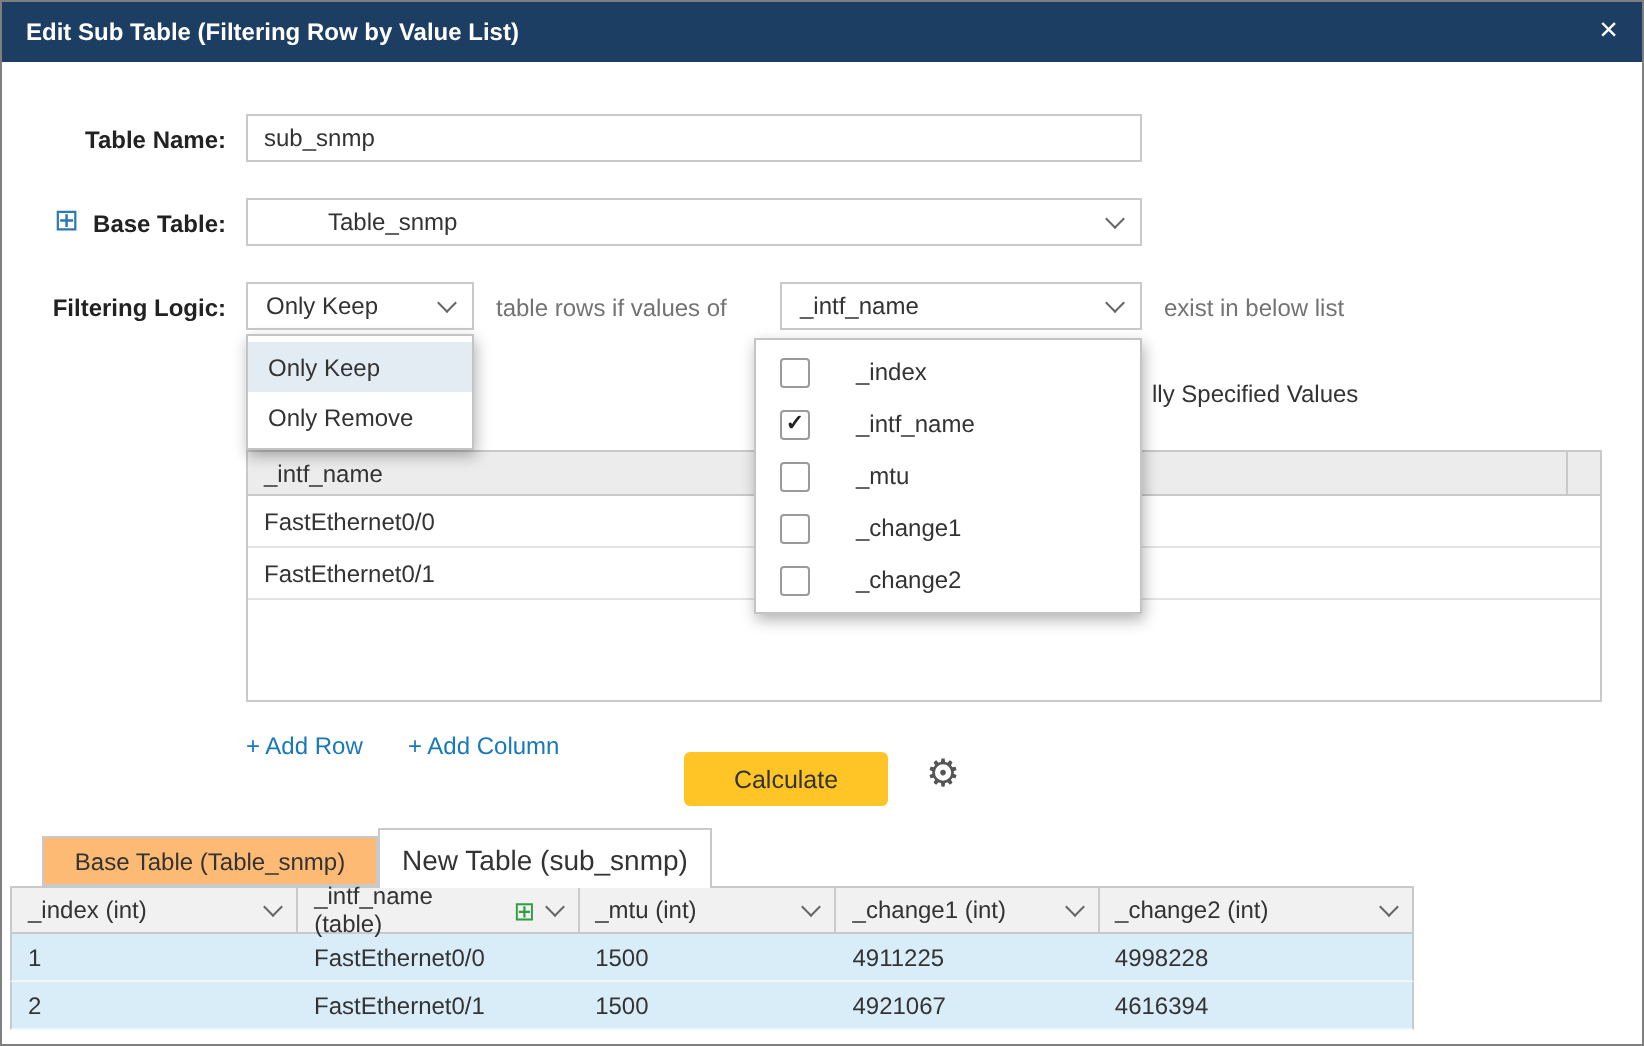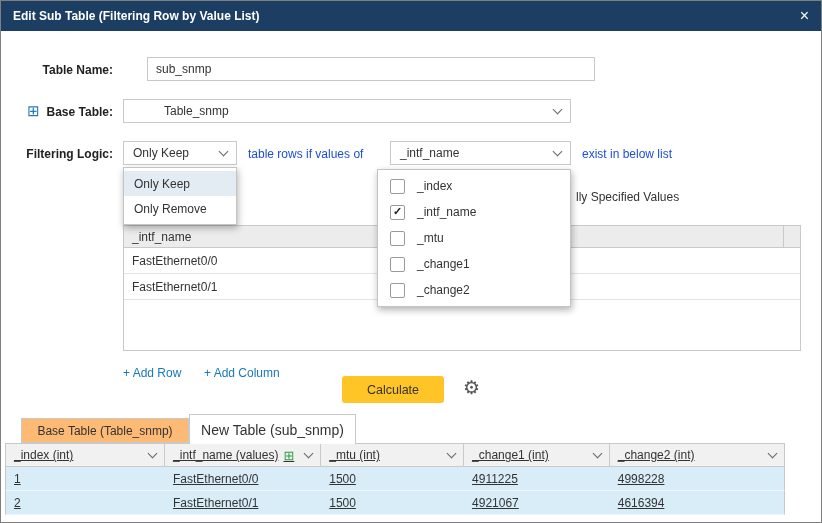--- a/index.html
+++ b/index.html
@@ -8,39 +8,39 @@
   
   .titlebar{position:absolute;left:0;top:0;width:100%;height:30px;background:#1d3e63;color:#fff;
             display:flex;align-items:center;padding:0 12px;box-sizing:border-box;}
   .titlebar .title{font-weight:bold;font-size:12px;}
   .titlebar .close{margin-left:auto;font-size:16px;line-height:16px;cursor:pointer;}
   
   .lbl{position:absolute;left:0;width:112px;text-align:right;font-weight:bold;color:#222;line-height:14px;}
   .tbl-icon{position:absolute;left:26px;top:102px;color:#2a7ab8;font-size:15px;line-height:15px;}
   
   .input{position:absolute;left:122px;top:56px;width:448px;height:24px;border:1px solid #c9c9c9;
-         box-sizing:border-box;padding:0 8px;font:12px "Liberation Sans",sans-serif;color:#333;margin-left:24px;}
+         box-sizing:border-box;padding:0 8px;font:12px "Liberation Sans",sans-serif;color:#333;}
   .select{position:absolute;height:24px;border:1px solid #c9c9c9;box-sizing:border-box;background:#fff;
           display:flex;align-items:center;padding:0 9px;cursor:pointer;}
   .chev{width:6px;height:6px;border-right:1.4px solid #666;border-bottom:1.4px solid #666;
         transform:rotate(45deg);display:inline-block;margin-top:-4px;flex:none;}
   .select .chev{margin-left:auto;}
   .sel-base{left:122px;top:98px;width:448px;padding-left:40px;}
   .sel-logic{left:122px;top:140px;width:114px;}
   .sel-col{left:389px;top:140px;width:181px;}
-  .midtext{position:absolute;top:146px;color:#1d4ed8;}
+  .midtext{position:absolute;top:146px;color:#737373;}
   .mid1{left:247px;} .mid2{left:581px;}
   
   .menu{position:absolute;background:#fff;border:1px solid #c4c4c4;box-shadow:1px 3px 7px rgba(0,0,0,.3);
         z-index:30;padding:3px 0;}
   .menu1{left:122px;top:166px;width:114px;box-sizing:border-box;}
   .menu-item{height:25px;display:flex;align-items:center;padding:0 10px;cursor:pointer;}
   .menu-item.selected{background:#e3ecf3;}
   .menu2{left:376px;top:168px;width:194px;box-sizing:border-box;}
-  .check-item{height:26px;display:flex;align-items:center;padding:0 12px;gap:12px;cursor:pointer;}
+  .check-item{height:26px;display:flex;align-items:center;padding:0 12px;gap:23px;cursor:pointer;}
   .checkbox{width:13px;height:13px;border:1px solid #9a9a9a;border-radius:2px;background:#fff;flex:none;
             display:inline-flex;align-items:center;justify-content:center;font-size:11px;color:#222;}
   .checkbox.checked::after{content:"\2713";font-weight:bold;margin-top:-1px;}
   .frag{position:absolute;left:575px;top:189px;color:#333;z-index:1;}
   
   .vtable{position:absolute;left:122px;top:224px;width:678px;height:126px;border:1px solid #c9c9c9;
           box-sizing:border-box;background:#fff;z-index:2;}
   .vhead{height:22px;background:#ececec;border-bottom:1px solid #c9c9c9;display:flex;align-items:center;
          padding:0 8px;box-sizing:border-box;position:relative;}
   .vhead-end{position:absolute;right:0;top:0;width:16px;height:21px;border-left:1px solid #c9c9c9;}
@@ -50,21 +50,21 @@
   .add-row{left:122px;} .add-col{left:203px;}
   .calc{position:absolute;left:341px;top:375px;width:102px;height:27px;background:#ffc425;border:none;
         border-radius:3px;font:12.5px "Liberation Sans",sans-serif;color:#333;cursor:pointer;}
   .gear{position:absolute;left:462px;top:376px;font-size:19px;line-height:22px;color:#555;cursor:pointer;}
   
   .tab{position:absolute;display:flex;align-items:center;justify-content:center;box-sizing:border-box;cursor:pointer;}
   .tab-inactive{left:20px;top:417px;width:168px;height:25px;background:#fdba74;border:1px solid #c9c9c9;z-index:2;}
   .tab-active{left:188px;top:413px;width:167px;height:30px;background:#fff;border:1px solid #c9c9c9;
               border-bottom:none;z-index:5;font-size:14px;}
   
-  .btable{position:absolute;left:4px;top:442px;width:780px;z-index:1;text-decoration:underline;}
+  .btable{position:absolute;left:4px;top:442px;width:702px;z-index:1;}
   .bhead{display:flex;background:#f1f1f1;border:1px solid #c9c9c9;box-sizing:border-box;height:24px;}
   .bcell{display:flex;align-items:center;padding:0 8px;box-sizing:border-box;border-right:1px solid #c9c9c9;height:100%;}
   .bcell:last-child{border-right:none;}
   .bcell .chev{margin-left:auto;}
   .fn-icon{color:#2f9e44;font-size:13px;margin:0 6px 0 5px;line-height:13px;}
   .w0{width:166px;} .w1{width:163px;} .w2{width:149px;} .w3{width:152px;} .w4{width:182px;}
   .brow{display:flex;height:24px;background:#d9edf9;border-left:1px solid #c9c9c9;border-right:1px solid #c9c9c9;
         border-bottom:1px solid #eef7fd;box-sizing:border-box;}
   .bdata{display:flex;align-items:center;padding:0 8px;box-sizing:border-box;height:100%;}
 </style>
@@ -147,21 +147,21 @@
   <div class="tab tab-inactive">Base Table (Table_snmp)</div>
   <div class="tab tab-active">New Table (sub_snmp)</div>
 
   <div class="btable">
     <div class="bhead">
       <div class="bcell w0">
         <span>_index (int)</span>
         <span class="chev"></span>
       </div>
       <div class="bcell w1">
-        <span>_intf_name (values)</span>
+        <span>_intf_name (table)</span>
         <span class="fn-icon">⊞</span>
         <span class="chev"></span>
       </div>
       <div class="bcell w2">
         <span>_mtu (int)</span>
         <span class="chev"></span>
       </div>
       <div class="bcell w3">
         <span>_change1 (int)</span>
         <span class="chev"></span>

